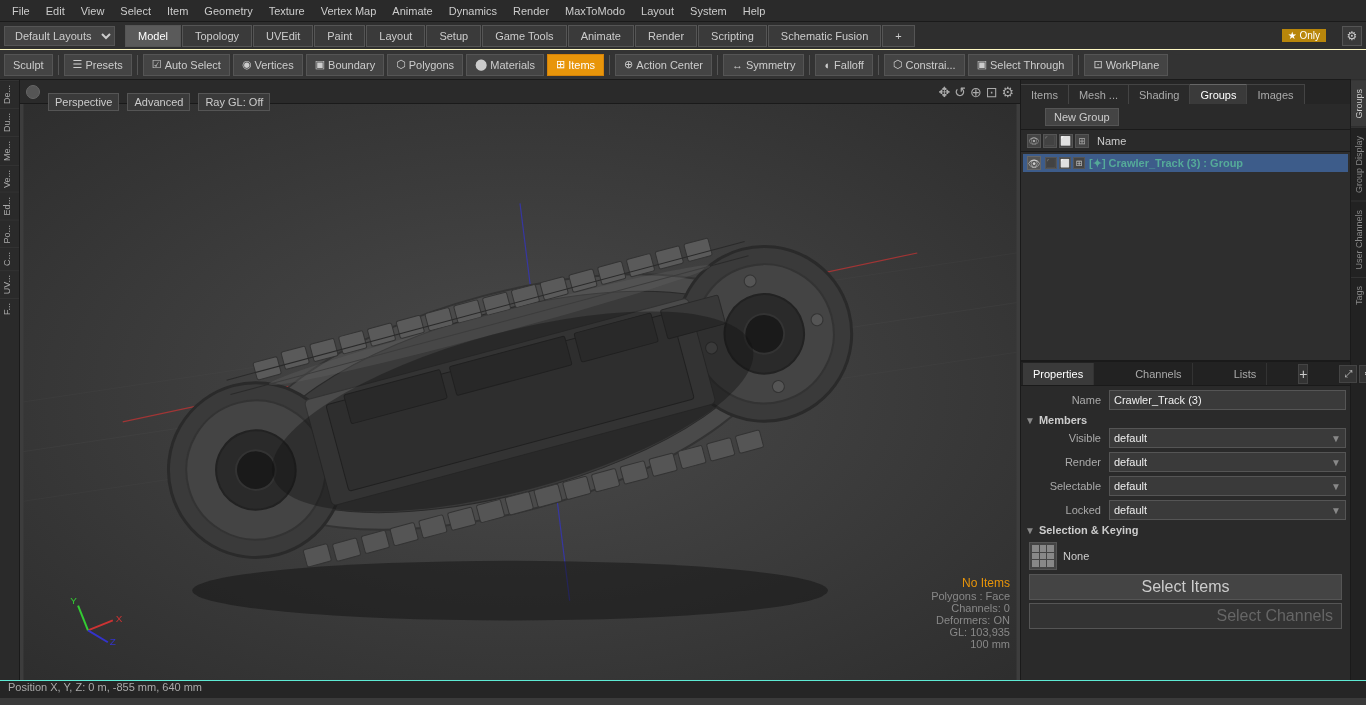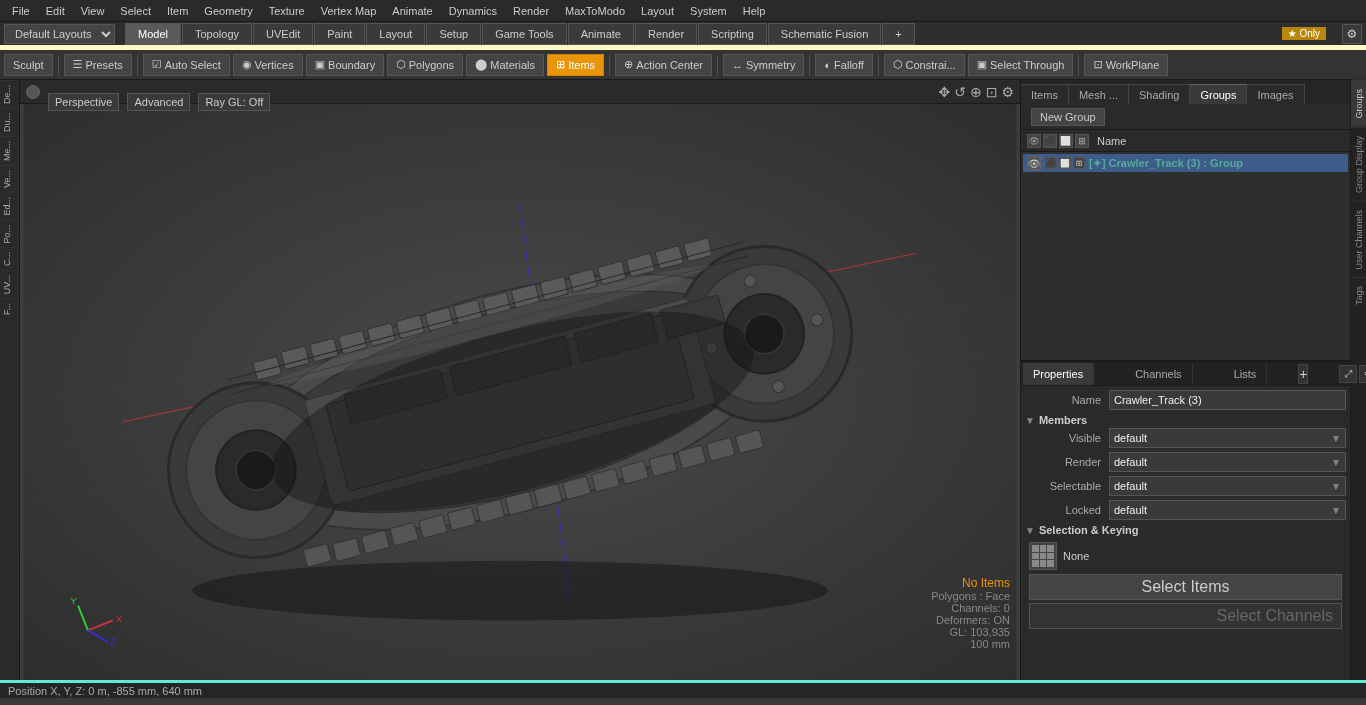--- a/index.html
+++ b/index.html
@@ -30,21 +30,21 @@
     }
 
     
     #mode-bar {
       height: 28px;
       background: #2e2e2e;
       display: flex;
       align-items: center;
       padding: 0 4px;
       gap: 2px;
-      border-bottom: 5px solid #fef9c3;
+      border-bottom: 1px solid #fef9c3;
     }
     .mode-dropdown {
       background: #444;
       border: 1px solid #555;
       color: #ccc;
       padding: 2px 6px;
       font-size: 11px;
       cursor: pointer;
       height: 20px;
     }
@@ -273,21 +273,21 @@
       display: flex;
       flex-direction: column;
       flex: 1;
     }
 
     #group-toolbar {
       height: 26px;
       background: #2a2a2a;
       display: flex;
       align-items: center;
-      padding: 0 10px;
+      padding: 0 24px;
       border-bottom: 1px solid #1a1a1a;
     }
     .group-new-btn {
       padding: 2px 8px;
       background: #444;
       border: 1px solid #555;
       color: #ccc;
       cursor: pointer;
       font-size: 11px;
     }
@@ -534,23 +534,22 @@
       color: #666;
       cursor: default;
       text-align: right;
     }
 
     
     #status-bar {
       height: 18px;
       background: #252525;
       display: flex;
-      align-items: center;
       padding: 0 8px;
-      border-top: 3px solid #5eead4;
+      border-top: 1px solid #5eead4;
       gap: 8px;
     }
     .status-text {
       font-size: 11px;
       color: #aaa;
     }
 
     
     #right-vtabs-container {
       width: 16px;

